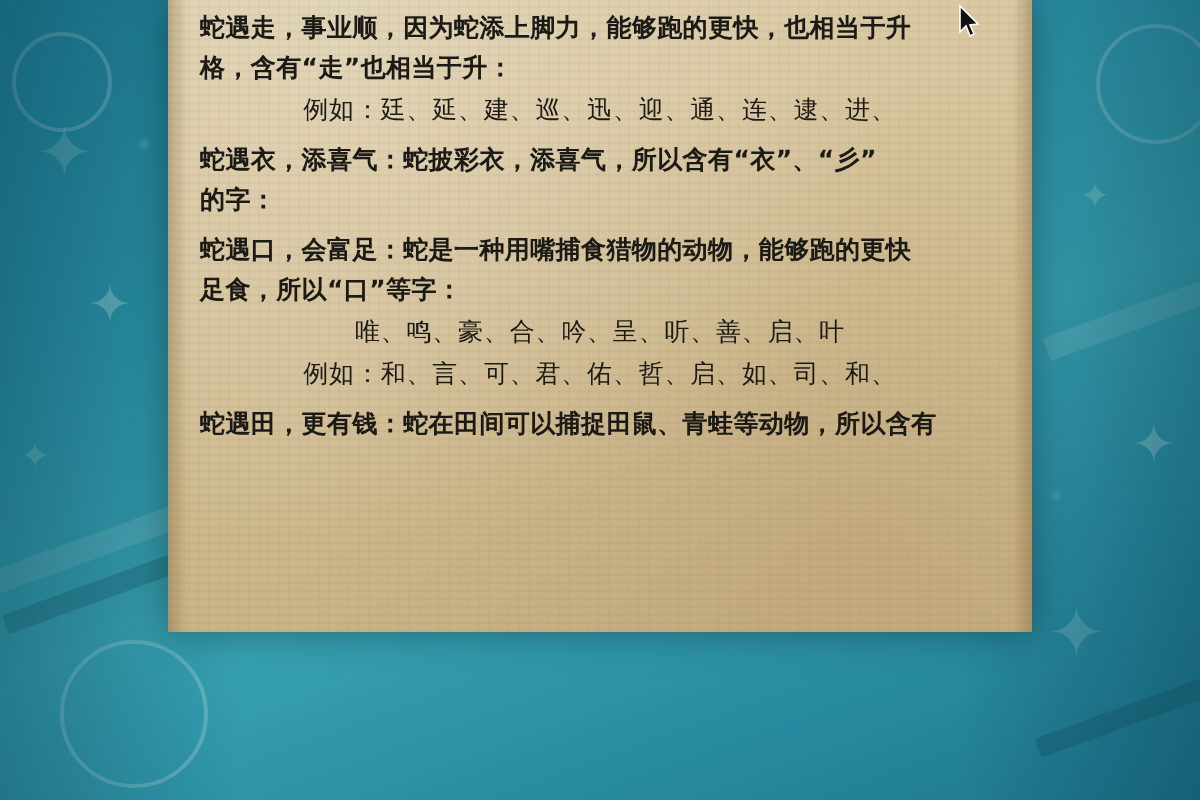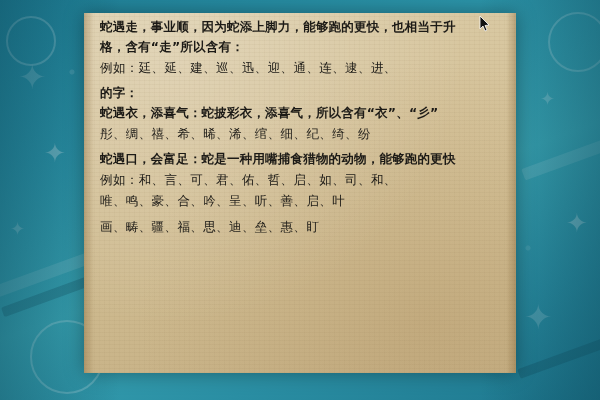--- a/index.html
+++ b/index.html
@@ -55,23 +55,23 @@
   .grad-right {
     position: absolute;
     right: 0; top: 0; bottom: 0; width: 120px;
     background: linear-gradient(270deg, rgba(12,70,88,0.45), rgba(12,70,88,0));
   }
 
   
   .paper {
     position: absolute;
     left: 84px;
-    top: 13px;
+    top: 0;
     width: 432px;
-    height: 360px;
+    height: 316px;
     background:
       radial-gradient(ellipse at 20% 10%, rgba(255,255,255,0.25), rgba(255,255,255,0) 60%),
       radial-gradient(ellipse at 80% 85%, rgba(150,110,60,0.18), rgba(150,110,60,0) 60%),
       linear-gradient(180deg, #d9c9a3 0%, #d6c49c 20%, #d2bf95 50%, #cdb98e 80%, #c9b489 100%);
     box-shadow: 0 0 18px rgba(0,0,0,0.35);
   }
   .paper-texture {
     position: absolute;
     inset: 0;
     background-image:
@@ -103,21 +103,21 @@
     white-space: nowrap;
   }
   .example {
     font-size: 12.5px;
     line-height: 21px;
     text-align: center;
     color: #1c1a16;
     letter-spacing: 0.4px;
   }
   .example-line {
-    text-align: left;
+    text-align: center;
     white-space: nowrap;
   }
   .cursor {
     position: absolute;
     left: 395px;
     top: 2px;
     width: 12px;
     height: 18px;
     pointer-events: none;
   }
@@ -147,51 +147,51 @@
 
   <div class="paper">
     <div class="paper-edge-l"></div>
     <div class="paper-edge-r"></div>
     <div class="paper-texture"></div>
 
     <div class="content">
 
       <div class="block">
         <div class="heading">蛇遇走，事业顺，因为蛇添上脚力，能够跑的更快，也相当于升</div>
-        <div class="heading">格，含有“走”所以含有：</div>
+        <div class="heading">格，含有“走”也相当于升：</div>
         <div class="example">
           <div class="example-line">例如：廷、延、建、巡、迅、迎、通、连、逮、进、</div>
         </div>
       </div>
 
       <div class="spacer-sm"></div>
 
       <div class="block">
+        <div class="heading">蛇遇衣，添喜气：蛇披彩衣，添喜气，所以含有“衣”、“彡”</div>
         <div class="heading">的字：</div>
-        <div class="heading">蛇遇衣，添喜气：蛇披彩衣，添喜气，所以含有“衣”、“彡”</div>
-        <div class="example">
-          <div class="example-line">彤、绸、禧、希、晞、浠、绾、细、纪、绮、纷</div>
+        <div class="example">
         </div>
       </div>
 
       <div class="spacer-sm"></div>
 
       <div class="block">
         <div class="heading">蛇遇口，会富足：蛇是一种用嘴捕食猎物的动物，能够跑的更快</div>
-        <div class="example">
+        <div class="heading">足食，所以“口”等字：</div>
+        <div class="example">
+          <div class="example-line">唯、鸣、豪、合、吟、呈、听、善、启、叶</div>
           <div class="example-line">例如：和、言、可、君、佑、哲、启、如、司、和、</div>
-          <div class="example-line">唯、鸣、豪、合、吟、呈、听、善、启、叶</div>
-        </div>
-      </div>
-
-      <div class="spacer-sm"></div>
-
-      <div class="block">
-        <div class="example">
-          <div class="example-line">画、畴、疆、福、思、迪、垒、惠、盯</div>
+        </div>
+      </div>
+
+      <div class="spacer-sm"></div>
+
+      <div class="block">
+        <div class="heading">蛇遇田，更有钱：蛇在田间可以捕捉田鼠、青蛙等动物，所以含有</div>
+        <div class="example">
         </div>
       </div>
 
       <div class="spacer-sm"></div>
 
 
     </div>
 
     <div class="cursor">
       <svg width="12" height="18" viewBox="0 0 12 18">

